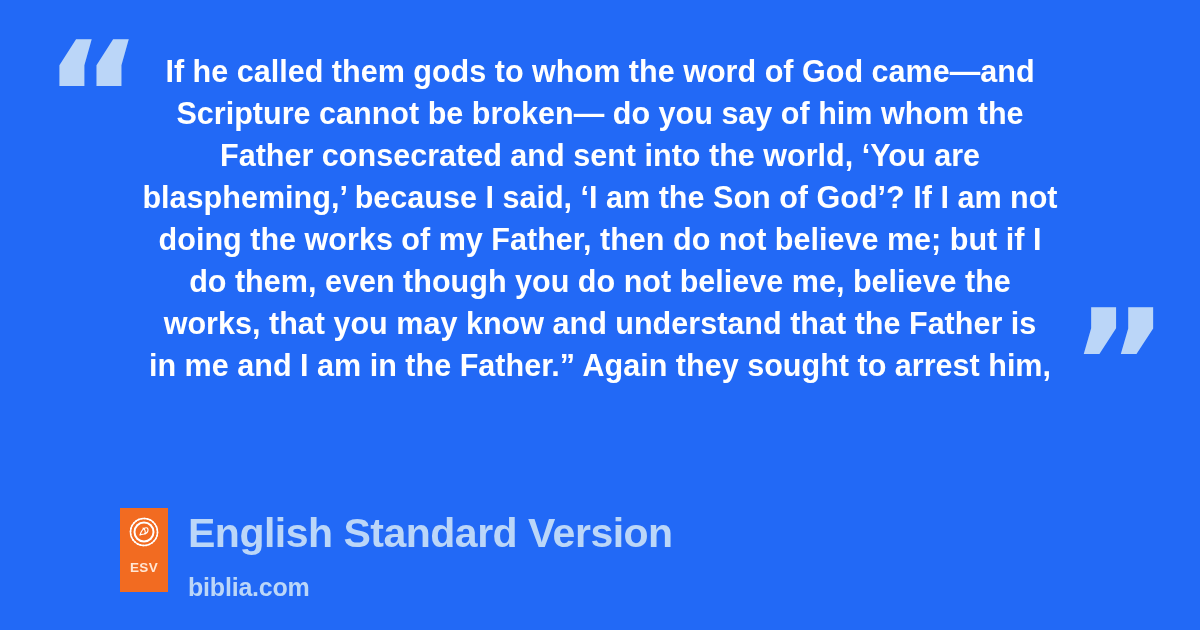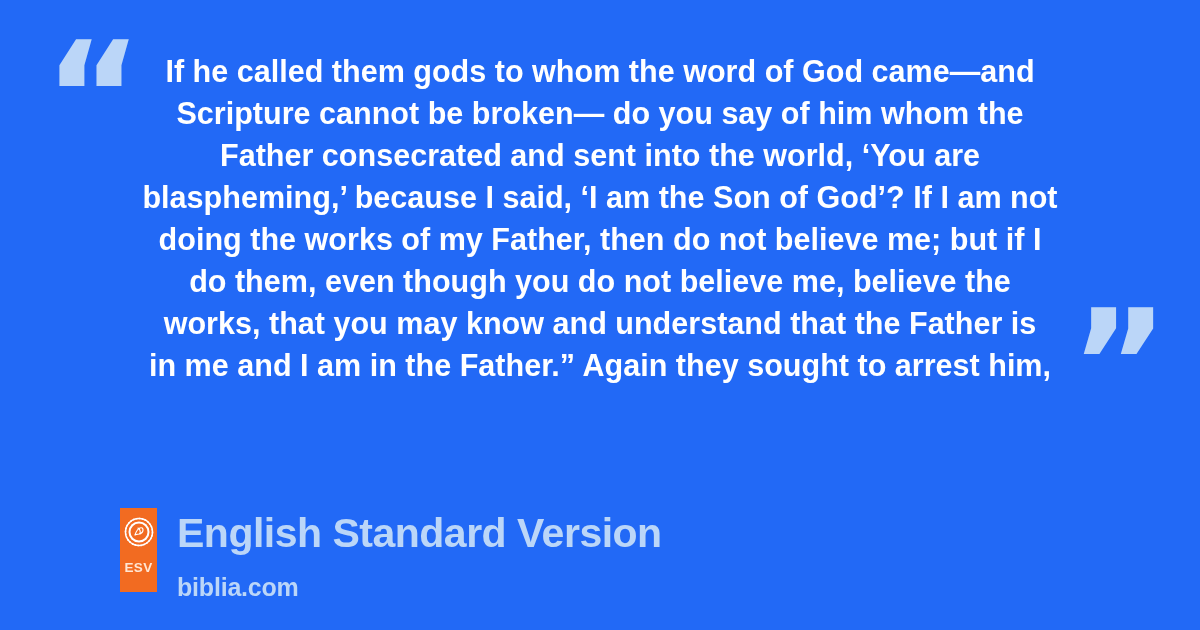--- a/index.html
+++ b/index.html
@@ -62,21 +62,21 @@
   
   #attribution {
     position: absolute;
     left: 120px;
     top: 508px;
     display: flex;
     flex-direction: row;
     align-items: flex-start;
   }
   #esv-logo {
-    width: 37px;
+    width: 48px;
     height: 84px;
     background: #f26b21;
     display: flex;
     flex-direction: column;
     align-items: center;
     justify-content: flex-start;
     flex: 0 0 auto;
     padding-top: 8px;
     box-sizing: border-box;
   }

